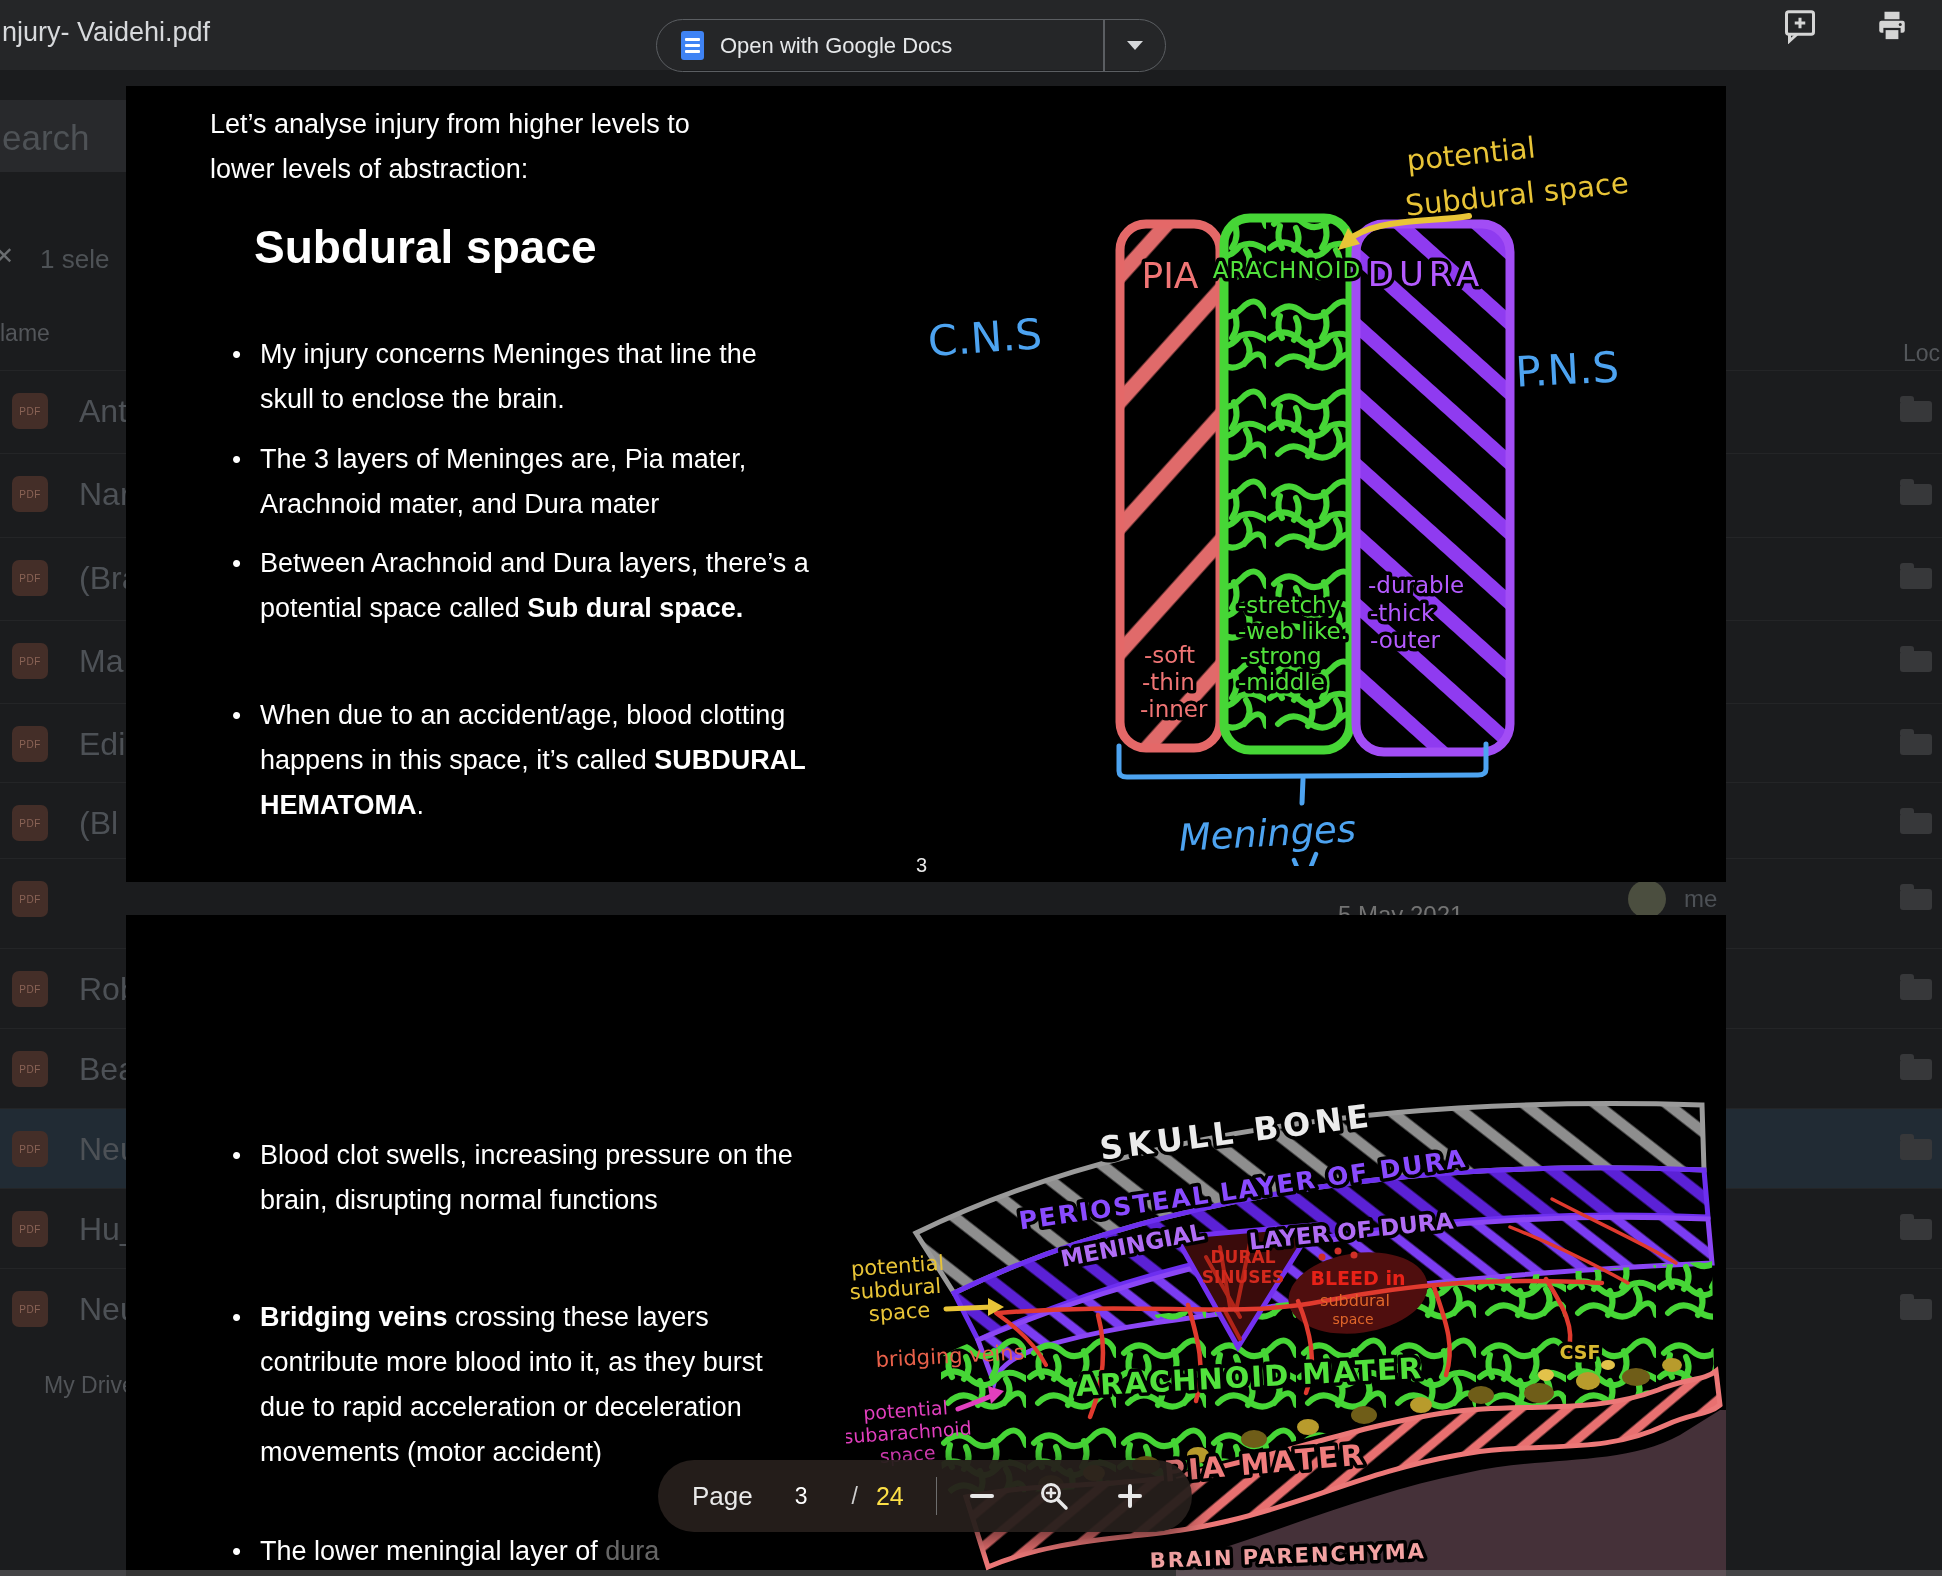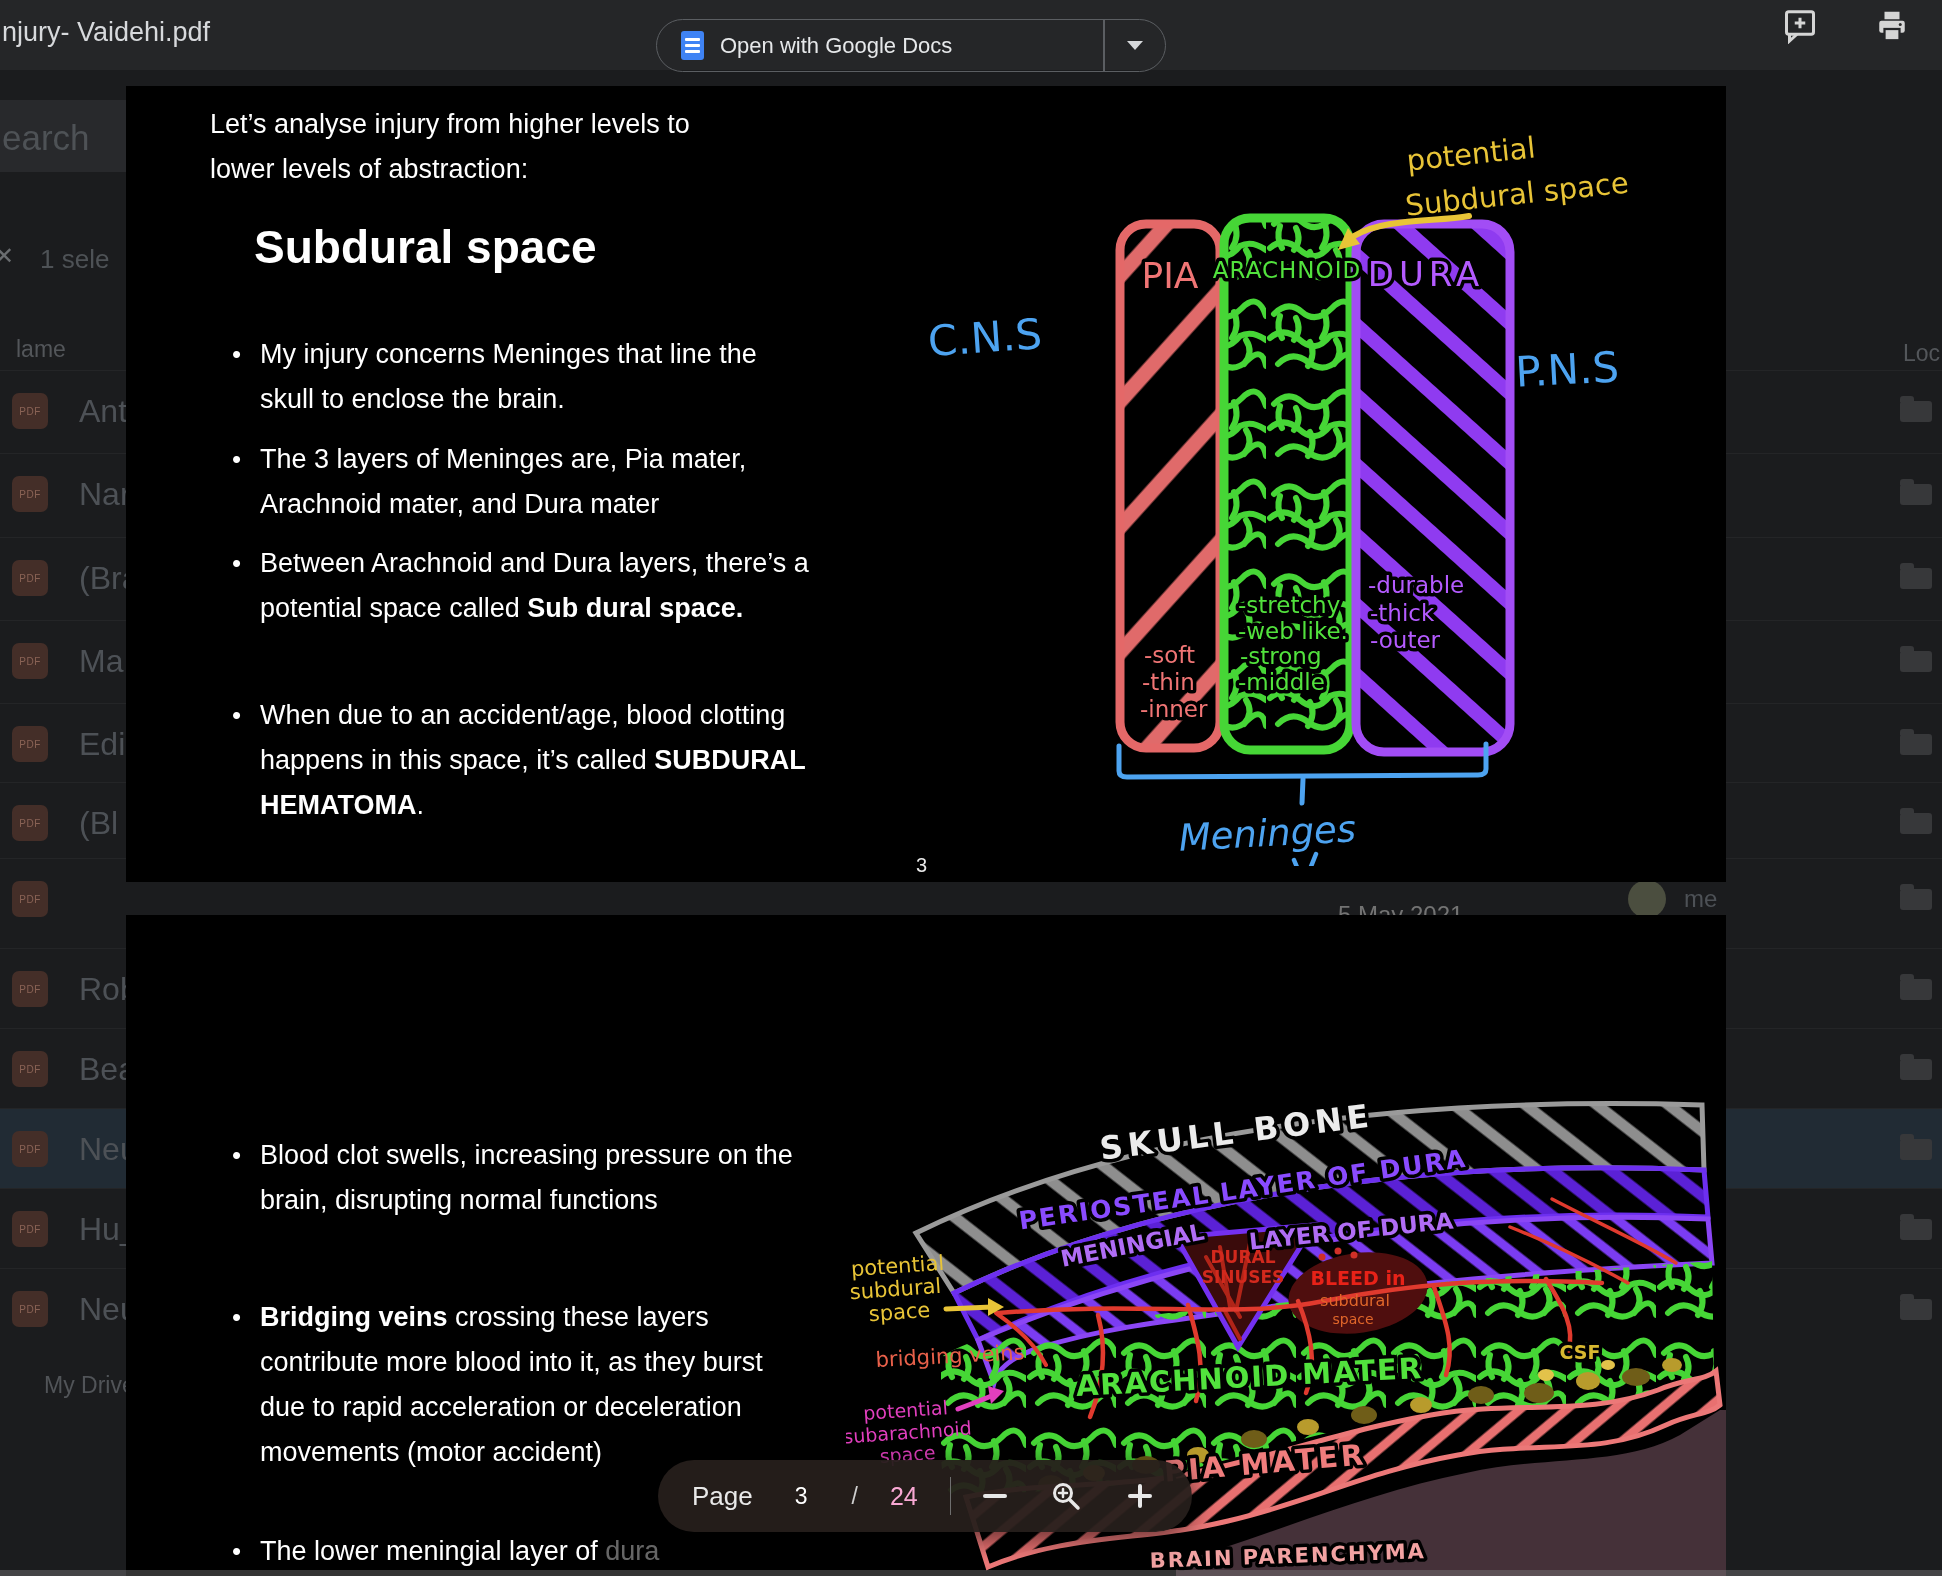--- a/index.html
+++ b/index.html
@@ -64,35 +64,35 @@
   svg { font-family:"DejaVu Sans", sans-serif; }
   .halo { paint-order:stroke fill; stroke:#000; stroke-width:7px; stroke-linejoin:round; }
 
   
   .viewerpill { position:absolute; left:658px; top:1460px; width:534px; height:72px; border-radius:36px;
     background:rgba(38,31,27,.95); z-index:6; display:flex; align-items:center; padding:0 34px;
     box-shadow:0 6px 26px rgba(0,0,0,.6); }
   .vp-page { font-size:26px; color:#e9e9e9; }
   .vp-cur { margin-left:42px; font-size:23px; color:#fff; }
   .vp-sep { margin-left:44px; font-size:23px; color:#cfcfcf; }
-  .vp-total { margin-left:32px; font-size:25px; color:#f9a8d4; }
+  .vp-total { margin-left:18px; font-size:25px; color:#fde047; }
   .vp-div { margin-left:32px; width:1.5px; height:38px; background:#6e6e6e; }
   .vp-btn { margin-left:26px; width:38px; height:38px; display:flex; align-items:center; justify-content:center; }
 </style>
 </head>
 <body>
 
 <div id="stage">
 
   <div>
     <div class="searchbg"></div>
     <div class="searchtxt">earch</div>
     <div class="selclose">✕</div>
     <div class="seltxt">1 sele</div>
-    <div class="colhdr" style="left:0;top:336px;margin-left:16px;">lame</div>
+    <div class="colhdr" style="left:0;top:320px;">lame</div>
     <div class="colhdr" style="left:1903px;top:340px;">Loc</div>
 
     <div class="drow" style="top:370px">
       <div class="pdficon">
           <span>PDF</span>
         </div>
       <span class="rlabel">Ant</span>
       <div class="folder"></div>
     </div>
     <div class="drow" style="top:453px">

